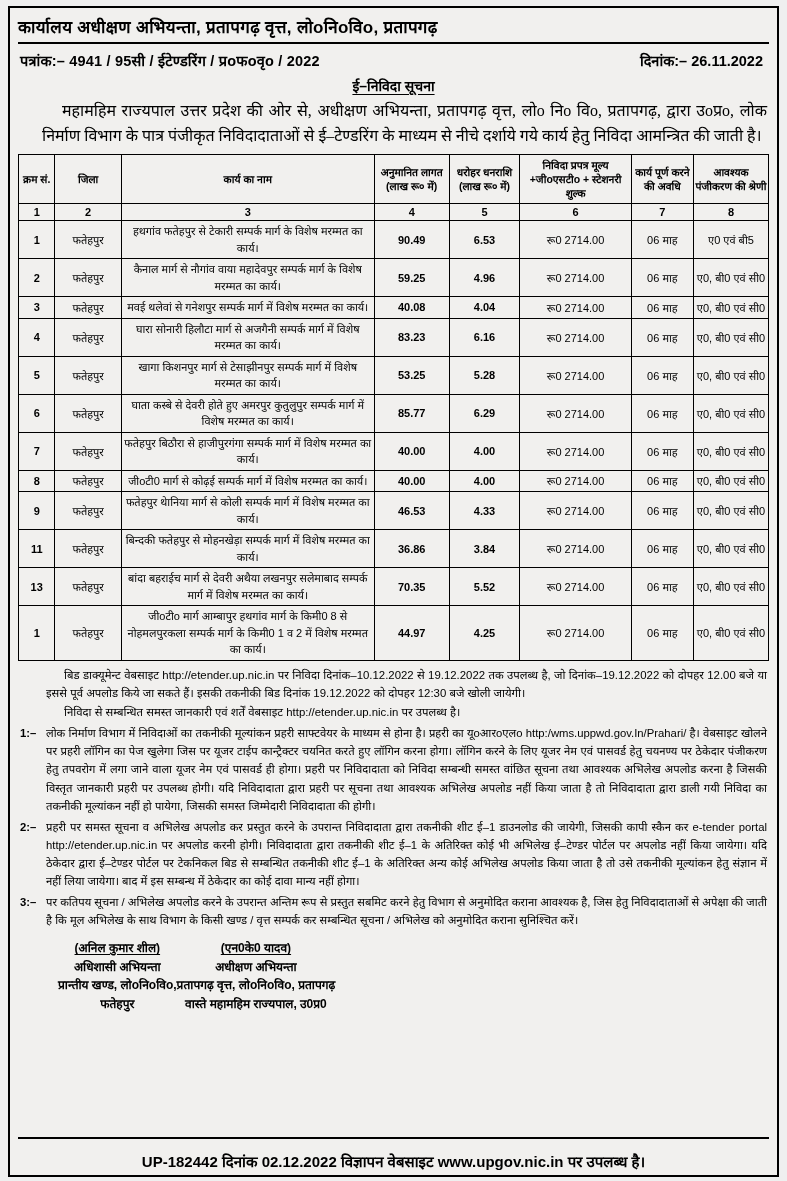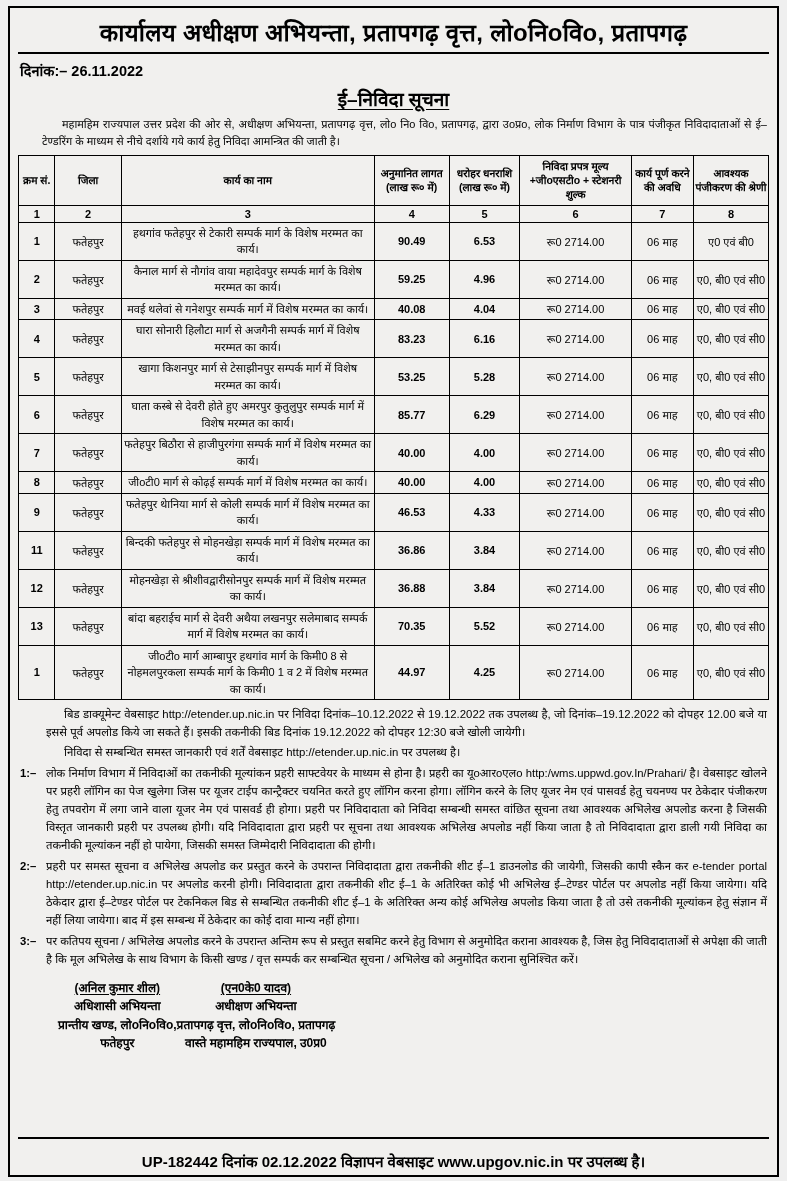--- a/index.html
+++ b/index.html
@@ -22,51 +22,52 @@
   .outer-border {
     border: 2px solid #000;
     height: 100%;
     box-sizing: border-box;
     padding: 4px 8px;
     background: #f1f0ee;
     display: flex;
     flex-direction: column;
   }
   .office-title {
-    text-align: center;
-    font-size: 24px;
+    text-align: left;
+    font-size: 17px;
     font-weight: bold;
     letter-spacing: .3px;
     padding: 3px 0 4px 0;
     border-bottom: 2px solid #000;
     margin-bottom: 4px;
   }
   .letter-row {
     display: flex;
     justify-content: space-between;
     align-items: baseline;
     font-size: 14.5px;
     font-weight: bold;
     padding: 2px 6px 4px 2px;
   }
   .letter-no { letter-spacing: .2px; }
   .doc-head {
     text-align: center;
-    font-size: 19px;
+    font-size: 14px;
     font-weight: bold;
     padding: 2px 0 4px 0;
     text-decoration: underline;
     text-underline-offset: 3px;
   }
   .intro {
-    font-size: 11px;
+    font-size: 16px;
     line-height: 1.55;
     text-align: justify;
     padding: 0 2px 5px 24px;
     text-indent: 20px;
+    font-family: Liberation Serif, serif;
   }
   table.main {
     width: 100%;
     border-collapse: collapse;
     table-layout: fixed;
   }
   table.main th, table.main td {
     border: 1px solid #000;
     vertical-align: middle;
     text-align: center;
@@ -148,20 +149,24 @@
 </style>
 </head>
 <body>
 
 <div class="page">
   <div class="outer-border">
 
     <div class="office-title">कार्यालय अधीक्षण अभियन्ता, प्रतापगढ़ वृत्त, लोoनिoविo, प्रतापगढ़</div>
 
     <div class="letter-row">
+      <div class="letter-no">
+        <span>पत्रांक:–</span>
+        <span>4941 / 95सी / ईटेण्डरिंग / प्रoफoवृo / 2022</span>
+      </div>
       <div class="letter-date">
         <span>दिनांक:–</span>
         <span>26.11.2022</span>
       </div>
     </div>
 
     <div class="doc-head">ई–निविदा सूचना</div>
 
     <div class="intro">महामहिम राज्यपाल उत्तर प्रदेश की ओर से, अधीक्षण अभियन्ता, प्रतापगढ़ वृत्त, लोo निo विo, प्रतापगढ़, द्वारा उoप्रo, लोक निर्माण विभाग के पात्र पंजीकृत निविदादाताओं से ई–टेण्डरिंग के माध्यम से नीचे दर्शाये गये कार्य हेतु निविदा आमन्त्रित की जाती है।</div>
 
@@ -200,21 +205,21 @@
       </thead>
       <tbody>
         <tr>
           <td class="sn">1</td>
           <td class="dist">फतेहपुर</td>
           <td class="work">हथगांव फतेहपुर से टेकारी सम्पर्क मार्ग के विशेष मरम्मत का कार्य।</td>
           <td class="num">90.49</td>
           <td class="num">6.53</td>
           <td class="fee">रू0 2714.00</td>
           <td class="dur">06 माह</td>
-          <td class="cat">ए0 एवं बी0</td>
+          <td class="cat">ए0 एवं बी5</td>
         </tr>
         <tr>
           <td class="sn">2</td>
           <td class="dist">फतेहपुर</td>
           <td class="work">कैनाल मार्ग से नौगांव वाया महादेवपुर सम्पर्क मार्ग के विशेष मरम्मत का कार्य।</td>
           <td class="num">59.25</td>
           <td class="num">4.96</td>
           <td class="fee">रू0 2714.00</td>
           <td class="dur">06 माह</td>
           <td class="cat">ए0, बी0 एवं सी0</td>
@@ -287,30 +292,20 @@
           <td class="num">4.33</td>
           <td class="fee">रू0 2714.00</td>
           <td class="dur">06 माह</td>
           <td class="cat">ए0, बी0 एवं सी0</td>
         </tr>
         <tr>
           <td class="sn">11</td>
           <td class="dist">फतेहपुर</td>
           <td class="work">बिन्दकी फतेहपुर से मोहनखेड़ा सम्पर्क मार्ग में विशेष मरम्मत का कार्य।</td>
           <td class="num">36.86</td>
-          <td class="num">3.84</td>
-          <td class="fee">रू0 2714.00</td>
-          <td class="dur">06 माह</td>
-          <td class="cat">ए0, बी0 एवं सी0</td>
-        </tr>
-        <tr>
-          <td class="sn">12</td>
-          <td class="dist">फतेहपुर</td>
-          <td class="work">मोहनखेड़ा से श्रीशीवद्वारीसोनपुर सम्पर्क मार्ग में विशेष मरम्मत का कार्य।</td>
-          <td class="num">36.88</td>
           <td class="num">3.84</td>
           <td class="fee">रू0 2714.00</td>
           <td class="dur">06 माह</td>
           <td class="cat">ए0, बी0 एवं सी0</td>
         </tr>
         <tr>
           <td class="sn">13</td>
           <td class="dist">फतेहपुर</td>
           <td class="work">बांदा बहराईच मार्ग से देवरी अथैया लखनपुर सलेमाबाद सम्पर्क मार्ग में विशेष मरम्मत का कार्य।</td>
           <td class="num">70.35</td>

